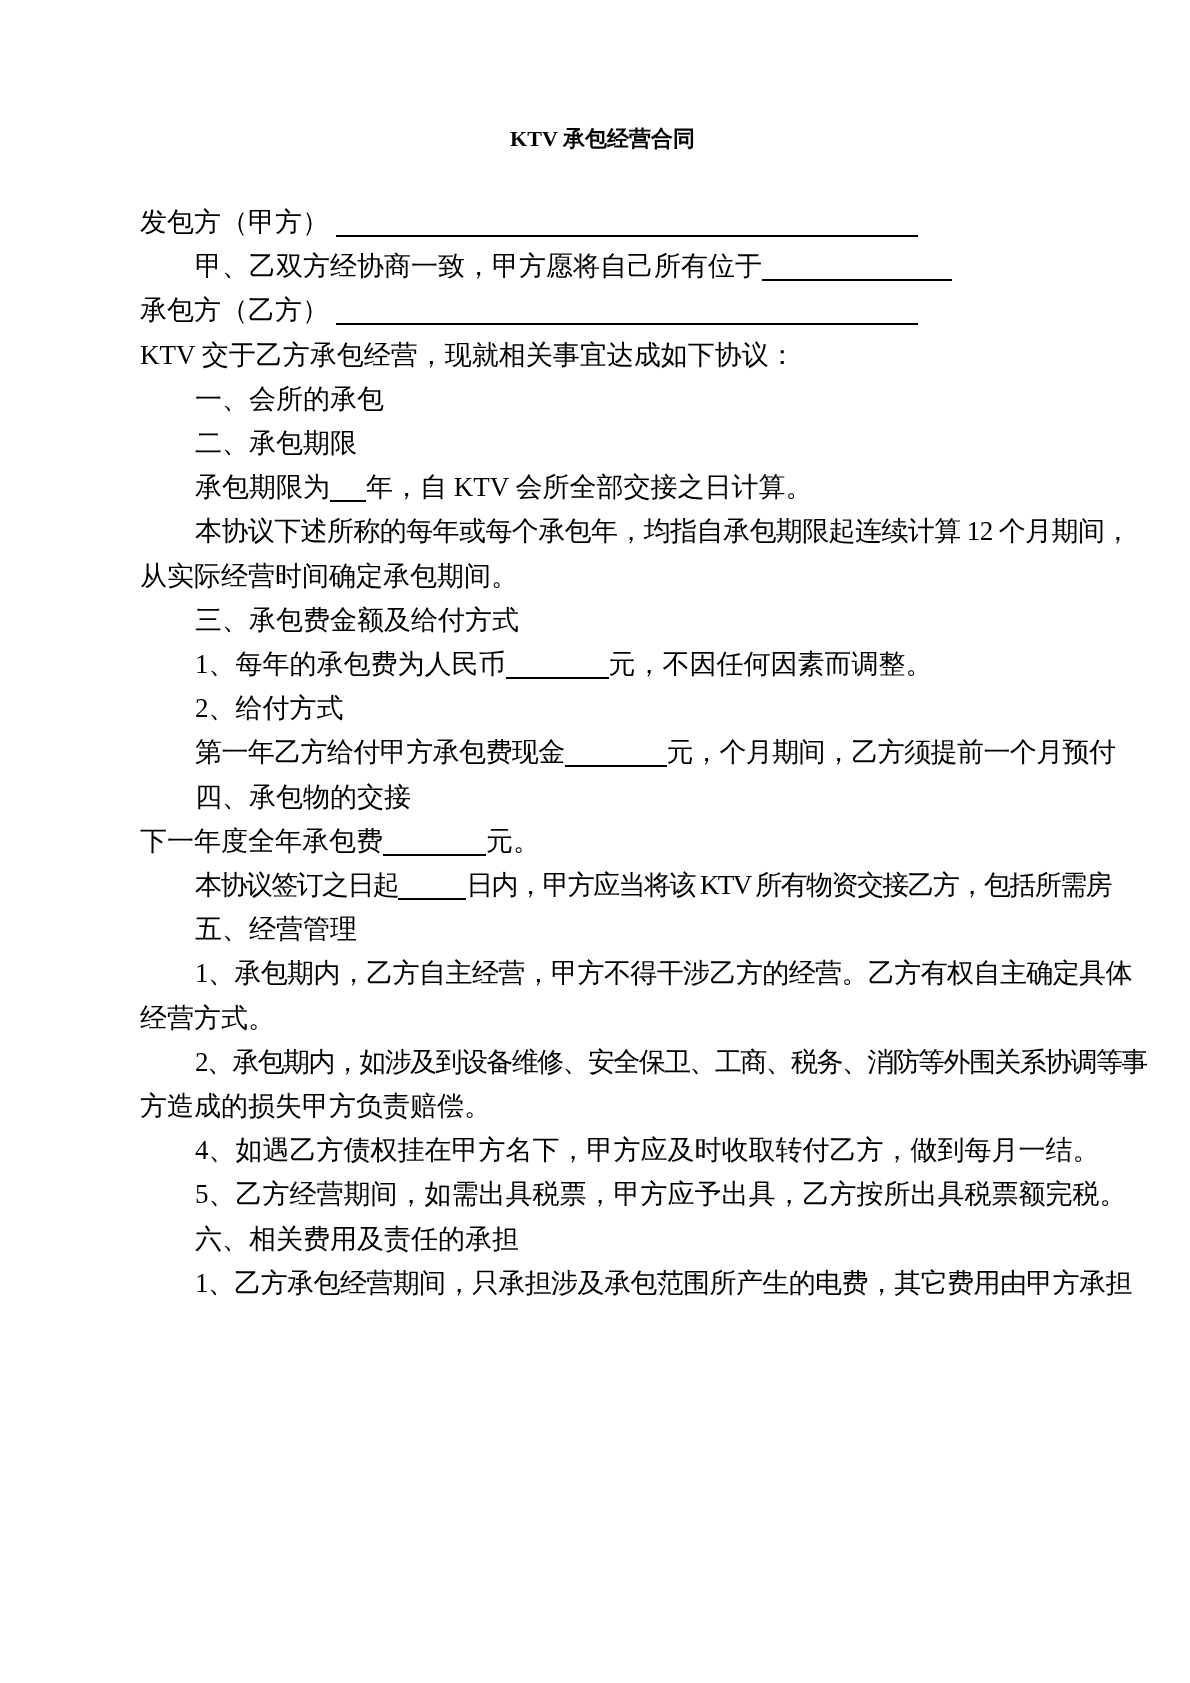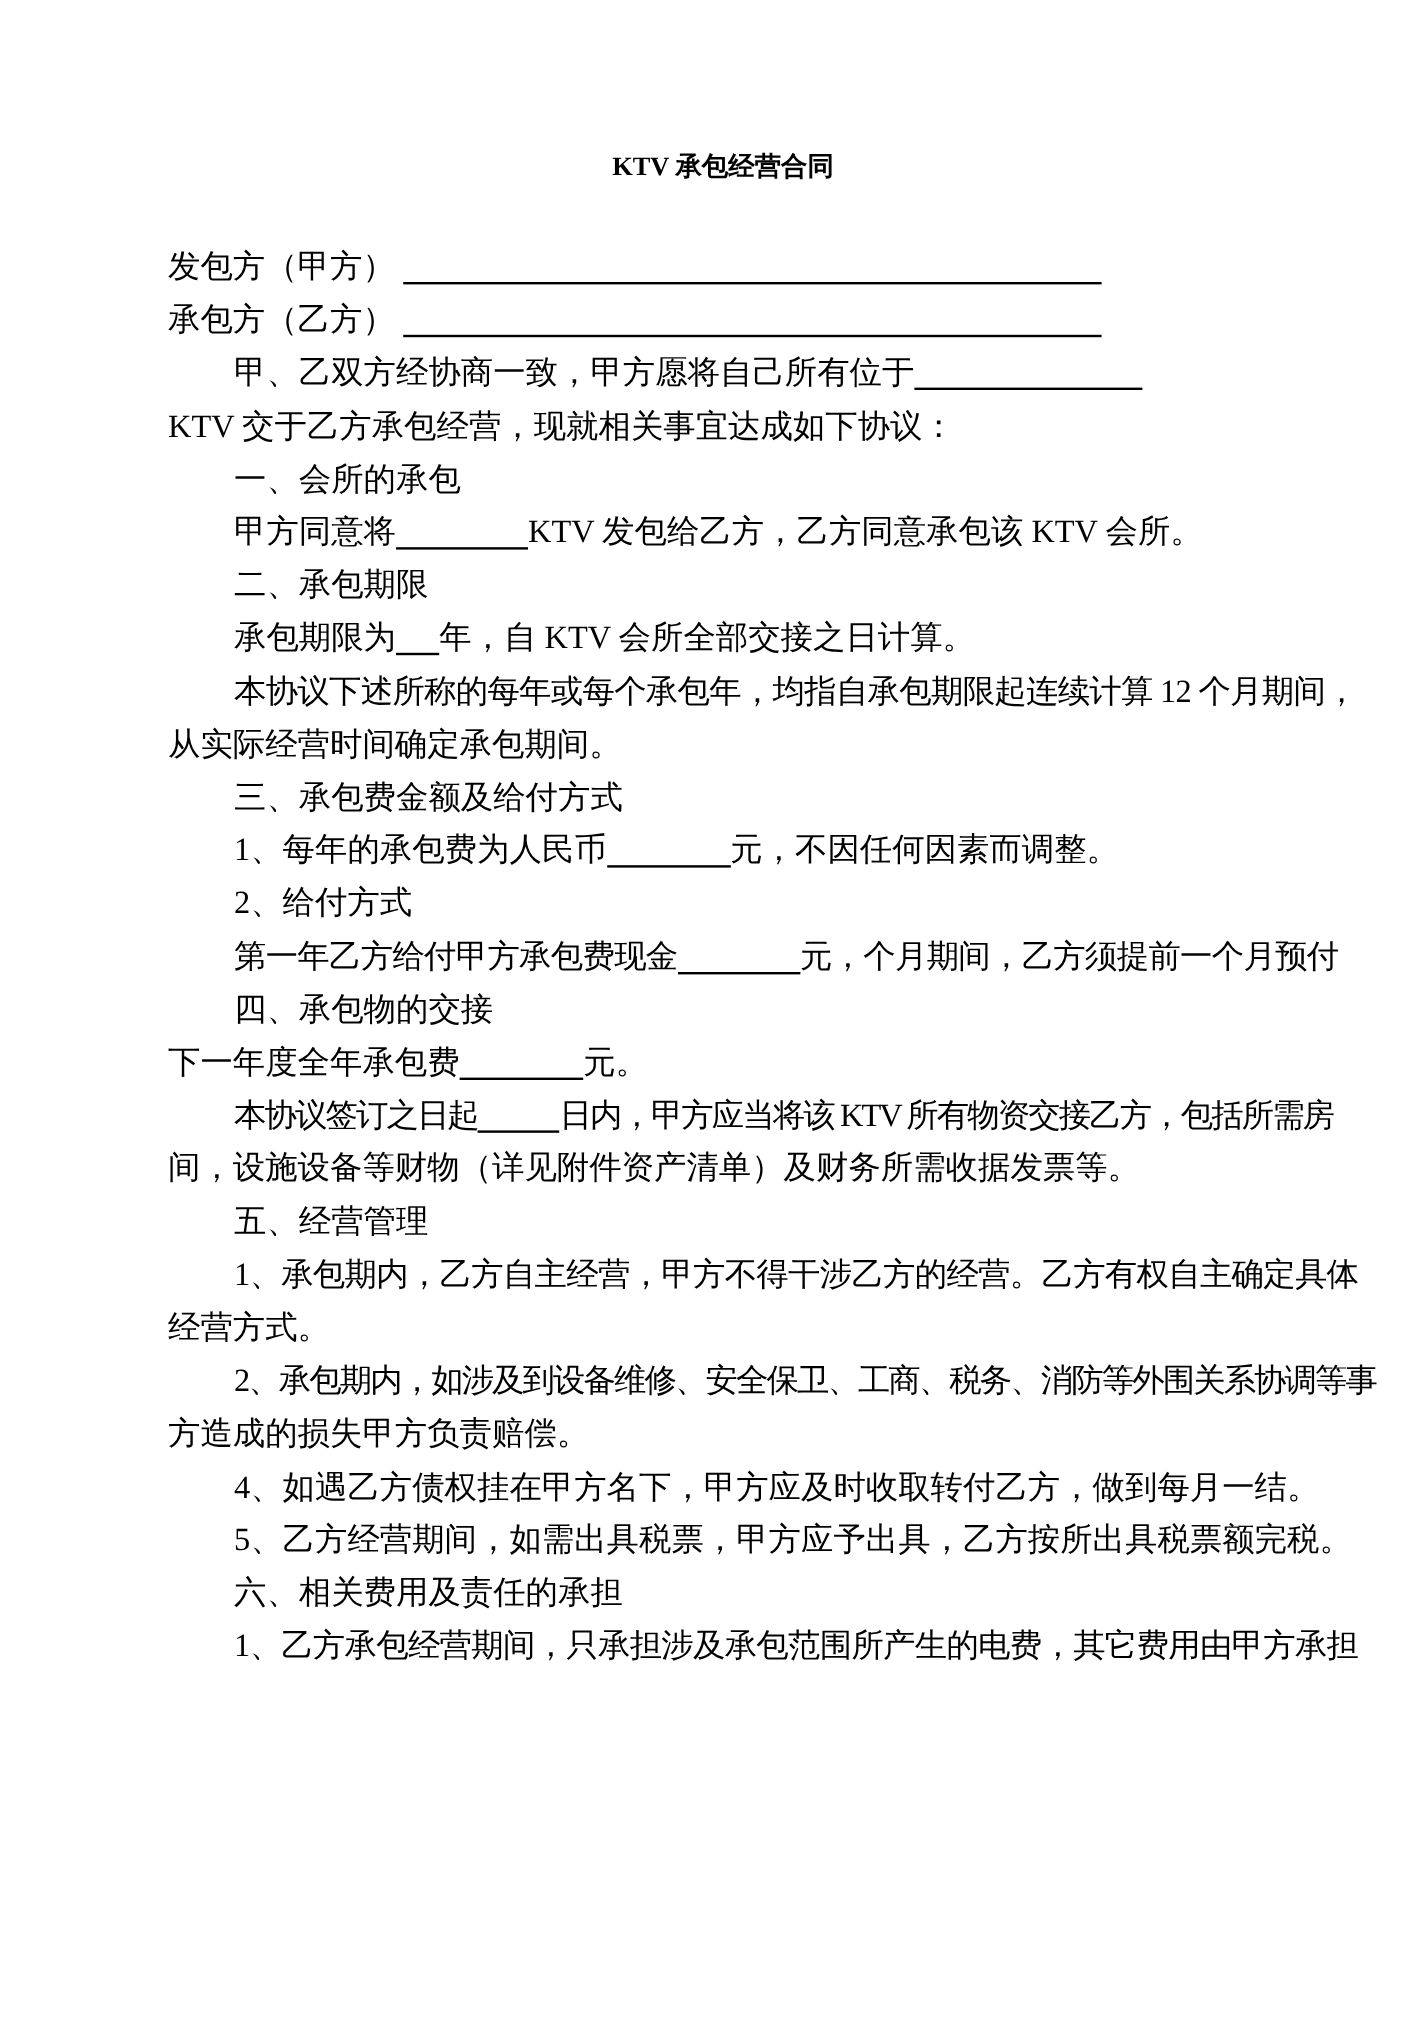--- a/index.html
+++ b/index.html
@@ -51,37 +51,35 @@
   }
 </style>
 </head>
 <body>
 
 <div class="sheet">
   <div class="content">
     <h1 class="title">KTV 承包经营合同</h1>
     <div>
         <p class="line"><span>发包方（甲方） </span><span class="blank" style="width: 582px;"></span></p>
+        <p class="line indent"><span>甲、乙双方经协商一致，甲方愿将自己所有位于</span><span class="blank" style="width: 190px;"></span></p>
         <p class="line"><span>承包方（乙方） </span><span class="blank" style="width: 582px;"></span></p>
-        <p class="line indent"><span>甲、乙双方经协商一致，甲方愿将自己所有位于</span><span class="blank" style="width: 190px;"></span></p>
         <p class="line"><span>KTV 交于乙方承包经营，现就相关事宜达成如下协议：</span></p>
         <p class="line indent"><span>一、会所的承包</span></p>
-        <p class="line indent"><span>甲方同意将</span><span class="blank" style="width: 110px;"></span><span>KTV 发包给乙方，乙方同意承包该 KTV 会所。</span></p>
         <p class="line indent"><span>二、承包期限</span></p>
         <p class="line indent"><span>承包期限为</span><span class="blank" style="width: 36px;"></span><span>年，自 KTV 会所全部交接之日计算。</span></p>
         <p class="line indent snug"><span>本协议下述所称的每年或每个承包年，均指自承包期限起连续计算 12 个月期间，</span></p>
         <p class="line"><span>从实际经营时间确定承包期间。</span></p>
         <p class="line indent"><span>三、承包费金额及给付方式</span></p>
         <p class="line indent"><span>1、每年的承包费为人民币</span><span class="blank" style="width: 103px;"></span><span>元，不因任何因素而调整。</span></p>
         <p class="line indent"><span>2、给付方式</span></p>
         <p class="line indent snug"><span>第一年乙方给付甲方承包费现金</span><span class="blank" style="width: 102px;"></span><span>元，个月期间，乙方须提前一个月预付</span></p>
         <p class="line indent"><span>四、承包物的交接</span></p>
         <p class="line"><span>下一年度全年承包费</span><span class="blank" style="width: 103px;"></span><span>元。</span></p>
         <p class="line indent tight"><span>本协议签订之日起</span><span class="blank" style="width: 68px;"></span><span>日内，甲方应当将该 KTV 所有物资交接乙方，包括所需房</span></p>
-        <p class="line"><span>间，设施设备等财物（详见附件资产清单）及财务所需收据发票等。</span></p>
         <p class="line indent"><span>五、经营管理</span></p>
         <p class="line indent snug"><span>1、承包期内，乙方自主经营，甲方不得干涉乙方的经营。乙方有权自主确定具体</span></p>
         <p class="line"><span>经营方式。</span></p>
         <p class="line indent tight"><span>2、承包期内，如涉及到设备维修、安全保卫、工商、税务、消防等外围关系协调等事</span></p>
         <p class="line"><span>方造成的损失甲方负责赔偿。</span></p>
         <p class="line indent"><span>4、如遇乙方债权挂在甲方名下，甲方应及时收取转付乙方，做到每月一结。</span></p>
         <p class="line indent"><span>5、乙方经营期间，如需出具税票，甲方应予出具，乙方按所出具税票额完税。</span></p>
         <p class="line indent"><span>六、相关费用及责任的承担</span></p>
         <p class="line indent snug"><span>1、乙方承包经营期间，只承担涉及承包范围所产生的电费，其它费用由甲方承担</span></p>
       </div>

